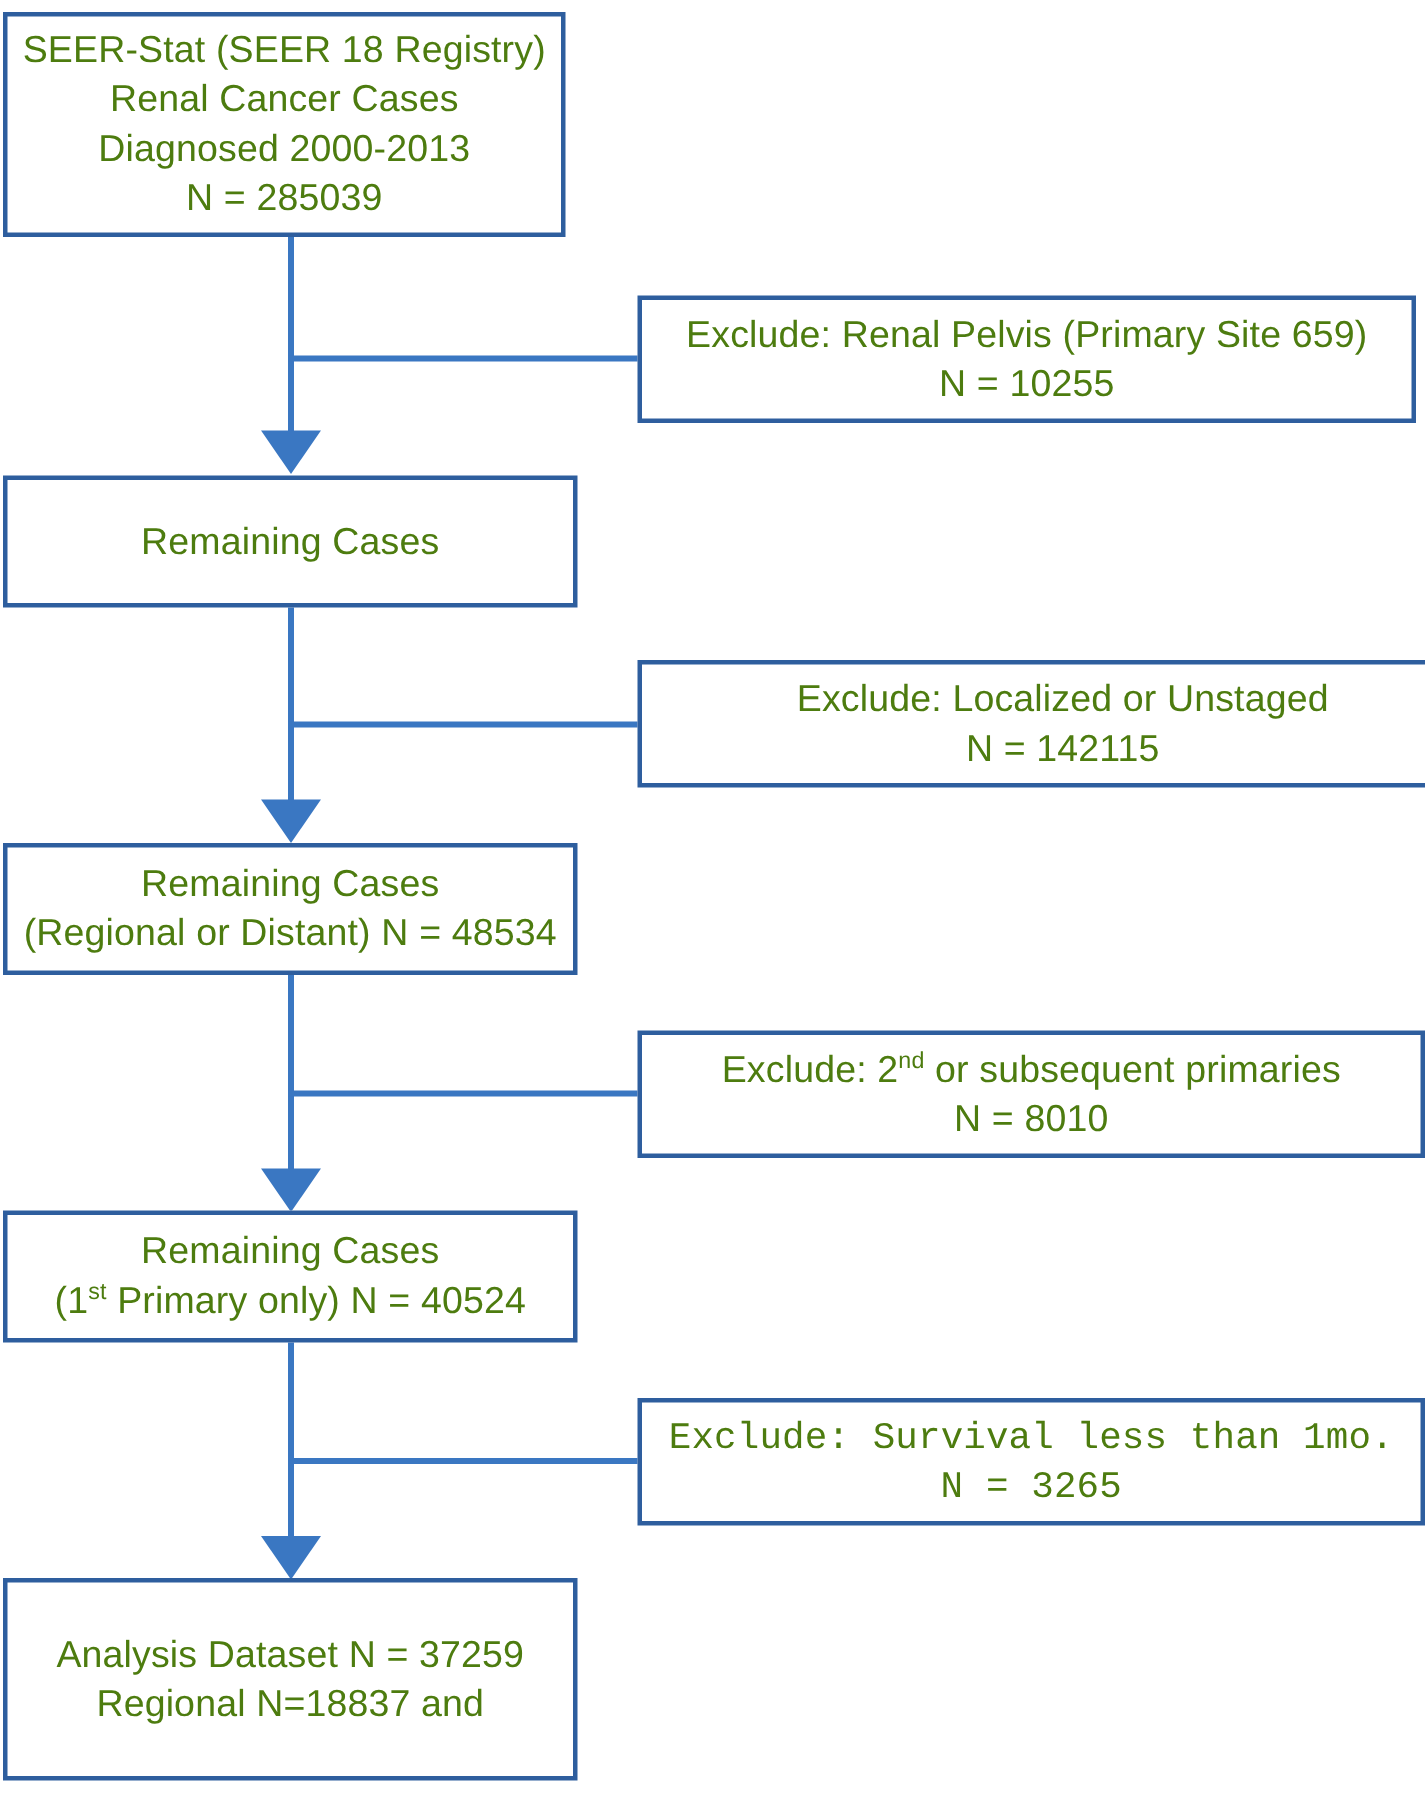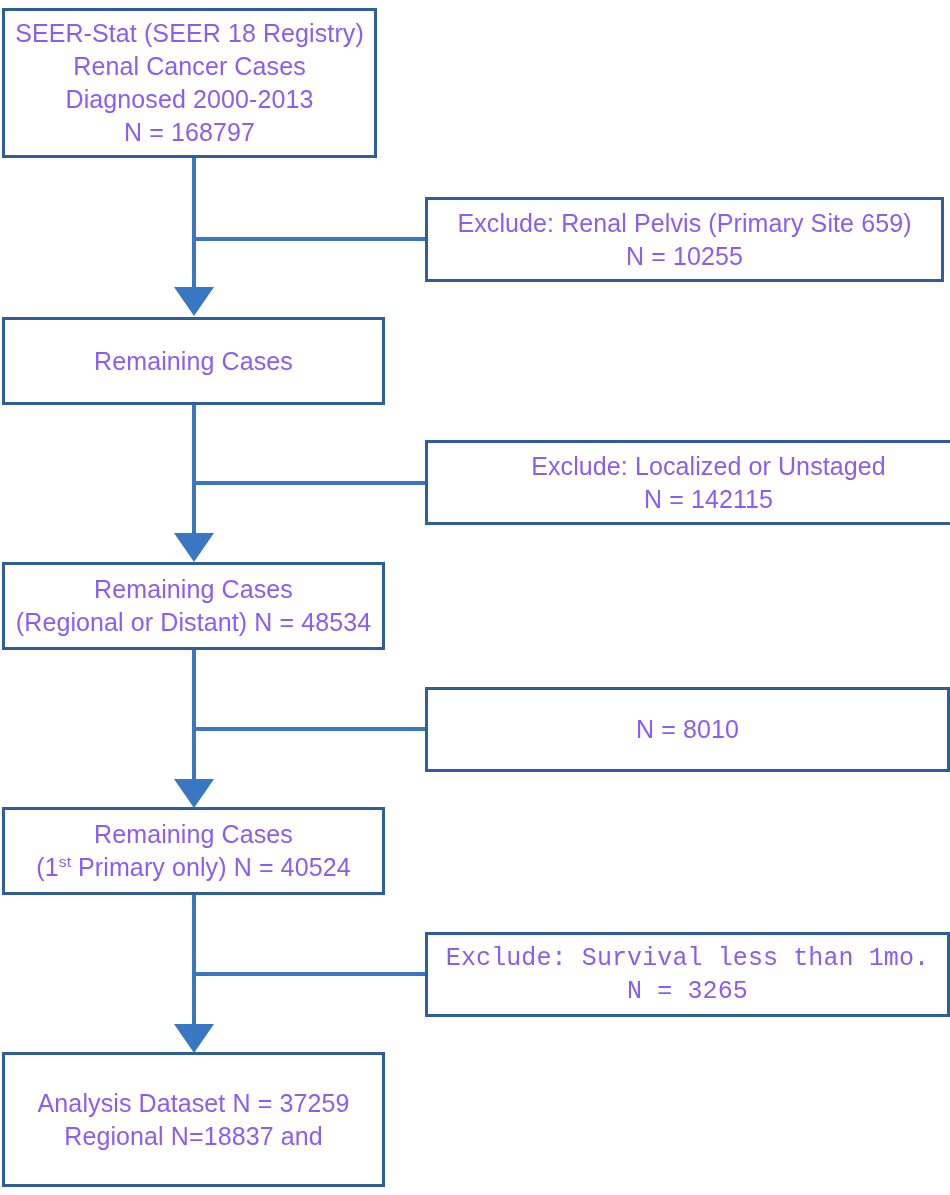--- a/index.html
+++ b/index.html
@@ -19,21 +19,21 @@
   }
   .node-box {
     position: absolute;
     box-sizing: border-box;
     border: 3px solid #2E5E9E;
     background: #ffffff;
     display: flex;
     align-items: center;
     justify-content: center;
     text-align: center;
-    color: #8b5cf6;
+    color: #4d7c0f;
     font-size: 25px;
     line-height: 1.32;
     letter-spacing: 0.1px;
     padding: 4px 8px;
     z-index: 3;
   }
   .node-box .txt {
     display: block;
     width: 100%;
   }
@@ -88,21 +88,21 @@
 
   <div class="conn-v" style="left:192px; top:894px; height:135px;"></div>
   <div class="conn-h" style="left:192px; top:972px; width:235px;"></div>
   <div class="arrow-head" style="left:174px; top:1024px;"></div>
 
   <div class="node-box" style="left:2px; top:8px; width:375px; height:150px;">
     <span class="txt">
       <span class="line">SEER-Stat (SEER 18 Registry)</span>
       <span class="line">Renal Cancer Cases</span>
       <span class="line">Diagnosed 2000-2013</span>
-      <span class="line">N = 168797</span>
+      <span class="line">N = 285039</span>
     </span>
   </div>
 
   <div class="node-box" style="left:2px; top:317px; width:383px; height:88px;">
     <span class="txt">
       <span class="line">Remaining Cases</span>
     </span>
   </div>
 
   <div class="node-box" style="left:2px; top:562px; width:383px; height:88px;">
@@ -135,20 +135,21 @@
 
   <div class="node-box" style="left:425px; top:440px; width:567px; height:85px;">
     <span class="txt">
       <span class="line">Exclude: Localized or Unstaged</span>
       <span class="line">N = 142115</span>
     </span>
   </div>
 
   <div class="node-box" style="left:425px; top:687px; width:525px; height:85px;">
     <span class="txt">
+      <span class="line"><span>Exclude: 2</span><sup>nd</sup><span> or subsequent primaries</span></span>
       <span class="line">N = 8010</span>
     </span>
   </div>
 
   <div class="node-box" style="left:425px; top:932px; width:525px; height:85px;font-family:Liberation Mono, monospace;">
     <span class="txt">
       <span class="line">Exclude: Survival less than 1mo.</span>
       <span class="line">N = 3265</span>
     </span>
   </div>

